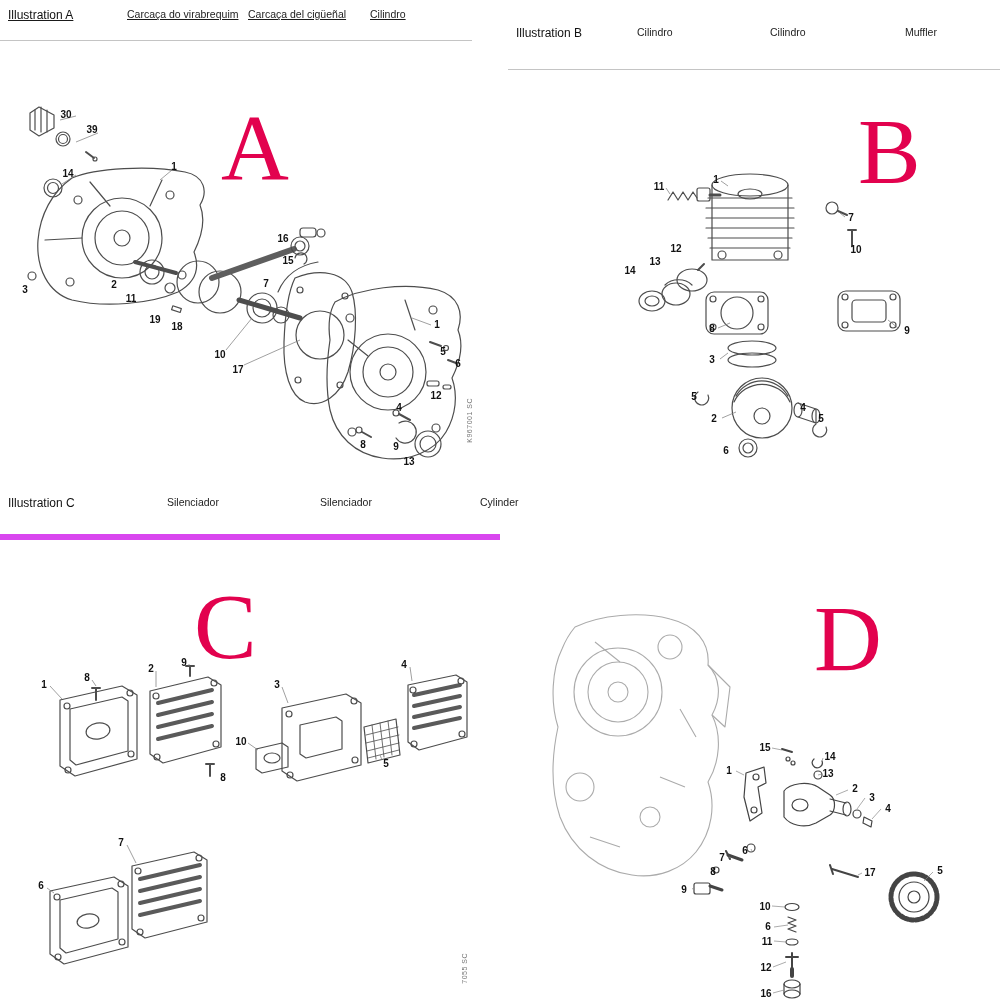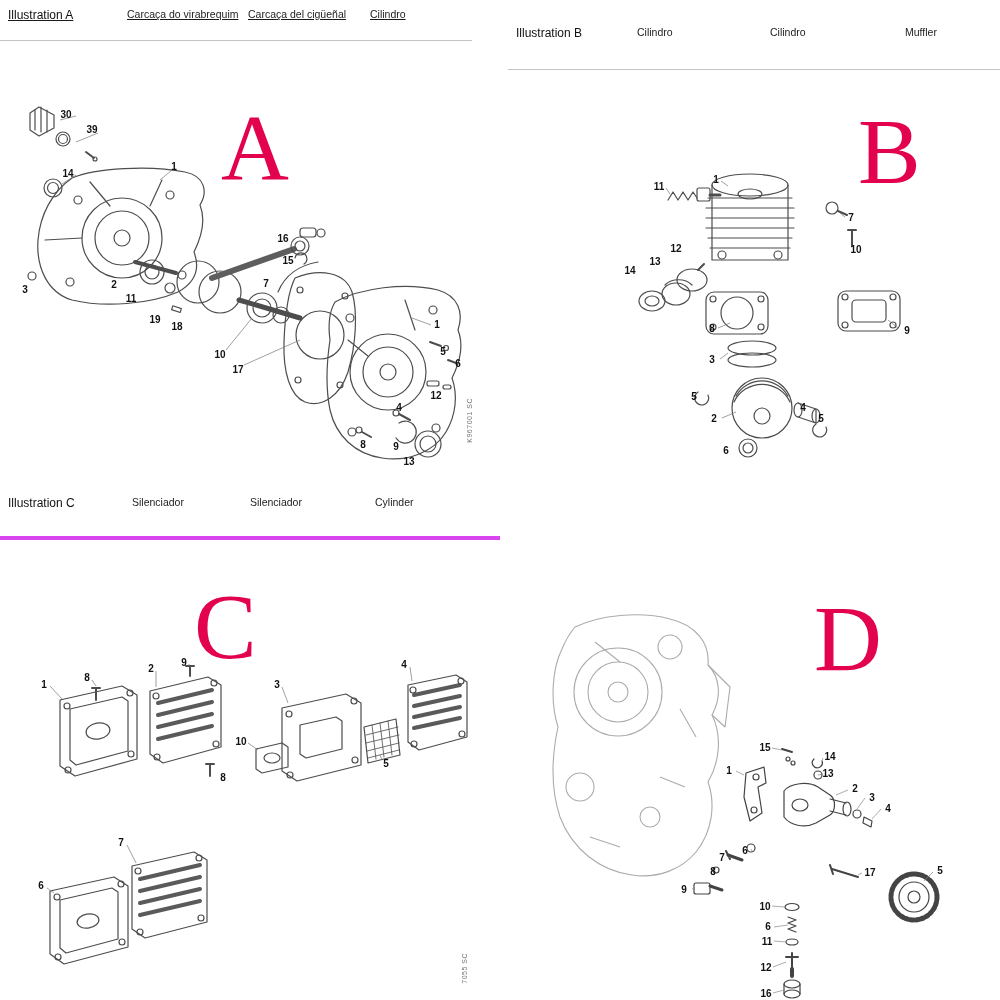--- a/index.html
+++ b/index.html
@@ -9,21 +9,21 @@
 
   .quadrant { position:absolute; width:500px; }
   .qA { left:0;   top:0;   height:487px; }
   .qB { left:500px; top:8px; height:487px; }
   .qC { left:0;   top:487px; height:513px; }
   .qD { left:500px; top:487px; height:513px; }
 
   .qhead { position:absolute; left:0; right:0; top:0; display:grid; align-items:start; }
   .qA .qhead { height:41px; padding-top:8px;  margin:0 28px 0 0; border-bottom:1px solid #c4c4c4; grid-template-columns:127px 121px 122px 1fr;text-decoration:underline; }
   .qB .qhead { height:62px; padding-top:18px; margin:0 0 0 8px;  border-bottom:1px solid #c4c4c4; grid-template-columns:129px 133px 135px 1fr; }
-  .qC .qhead { height:53px; padding-top:9px;  border-bottom:4px solid #d946ef; grid-template-columns:132px 118px 125px 1fr; }
+  .qC .qhead { height:53px; padding-top:9px;  border-bottom:6px solid #d946ef; grid-template-columns:132px 118px 125px 1fr;gap:35px; }
   .qD .qhead { height:53px; padding-top:9px;  border-bottom:2px solid #8f8f8f; grid-template-columns:127px 136px 134px 1fr; }
 
   .qtitle { padding-left:8px; font-size:12px; color:#111; white-space:nowrap; }
   .qlabel { font-size:10.5px; color:#222; white-space:nowrap; }
 
   .qletter { position:absolute; font-family:"Liberation Serif", serif; font-size:94px; line-height:1; color:#e2024e; }
   .qA .qletter { left:221px; top:100px; }
   .qB .qletter { left:358px; top:96px; }
   .qC .qletter { left:194px; top:92px; }
   .qD .qletter { left:314px; top:104px; }

